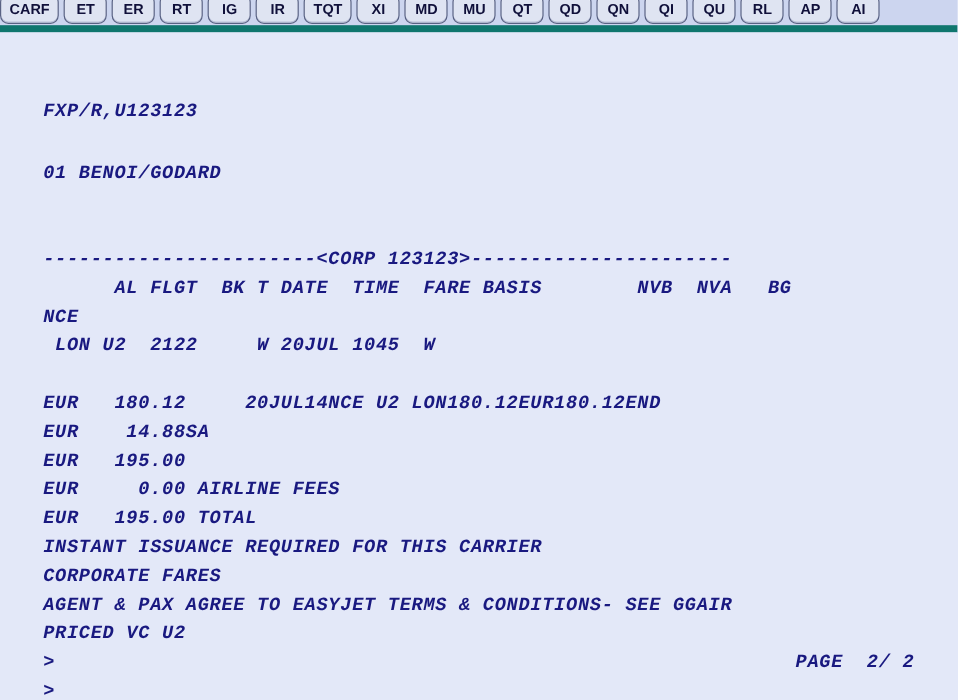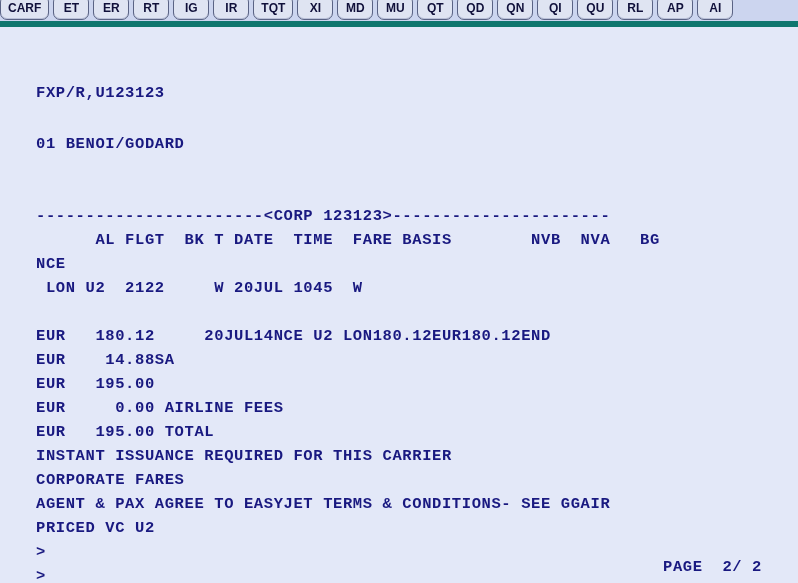--- a/index.html
+++ b/index.html
@@ -58,20 +58,21 @@
   
   #terminal {
     position: relative;
     width: 798px;
     height: 556px;
     background: #e3e8f8;
     color: #191980;
     box-sizing: border-box;
     padding: 0;
     overflow: hidden;
+    font-style: italic;
   }
   .tline {
     position: absolute;
     left: 0;
     width: 798px;
     height: 24px;
     line-height: 24px;
     font-size: 15.5px;
     letter-spacing: 0.6px;
     font-weight: bold;
@@ -122,17 +123,17 @@
   <div class="tline ind2" style="top:345px;">EUR   195.00</div>
   <div class="tline ind2" style="top:369px;">EUR     0.00 AIRLINE FEES</div>
   <div class="tline ind2" style="top:393px;">EUR   195.00 TOTAL</div>
 
   <div class="tline ind2" style="top:417px;">INSTANT ISSUANCE REQUIRED FOR THIS CARRIER</div>
   <div class="tline ind2" style="top:441px;">CORPORATE FARES</div>
   <div class="tline ind2" style="top:465px;">AGENT &amp; PAX AGREE TO EASYJET TERMS &amp; CONDITIONS- SEE GGAIR</div>
   <div class="tline ind2" style="top:489px;">PRICED VC U2</div>
 
   <div class="tline ind2" style="top:513px;">&gt;</div>
-  <div class="page-ind" style="top:528px;">PAGE  2/ 2</div>
+  <div class="page-ind" style="top:513px;">PAGE  2/ 2</div>
 
   <div class="tline ind2" style="top:537px;">&gt;</div>
 
 </div>
 
 </body></html>

